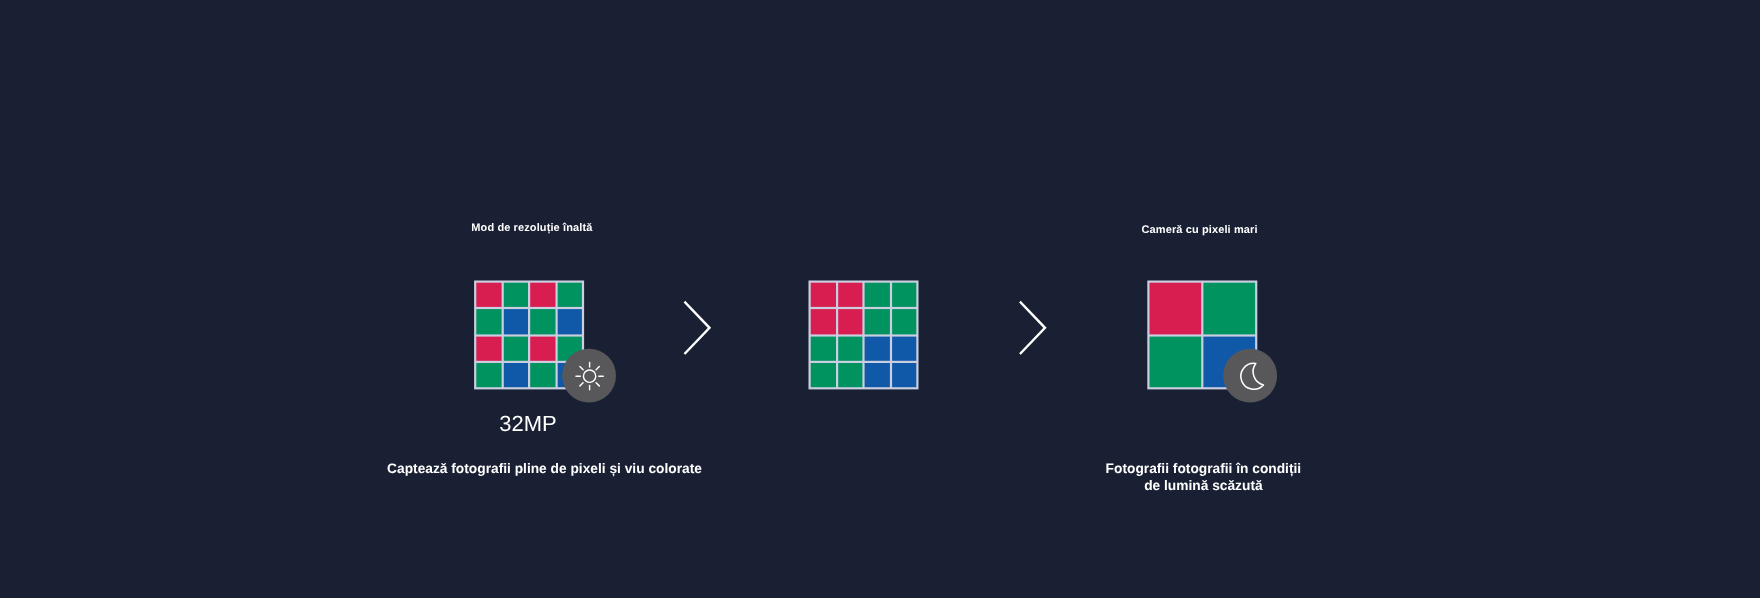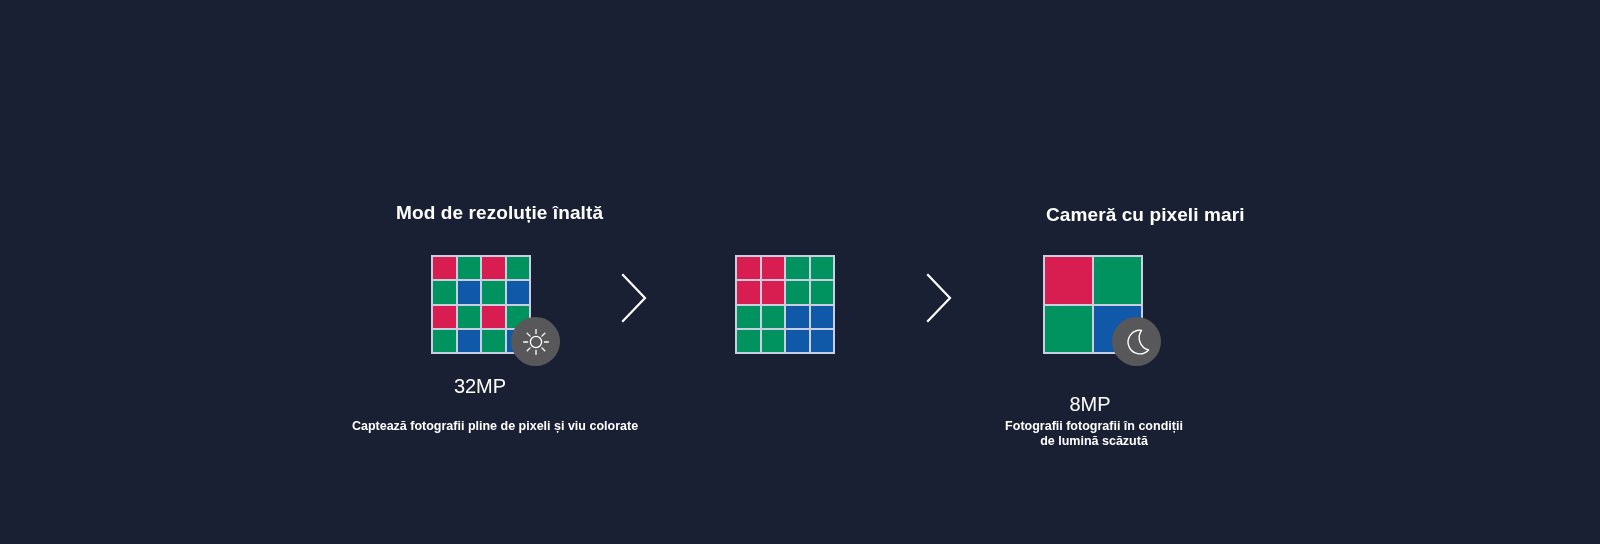--- a/index.html
+++ b/index.html
@@ -17,29 +17,29 @@
   }
   .stage {
     position: absolute;
     left: 0; top: 0;
     width: 1600px; height: 544px;
   }
 
   
   .heading {
     position: absolute;
-    font-size: 19px;
+    font-size: 10px;
     font-weight: bold;
     letter-spacing: 0.1px;
     color: #ffffff;
     white-space: nowrap;
     text-align: center;
   }
   #heading-left  { left: 396px; top: 202px; width: 175px; }
-  #heading-right { left: 1008px; top: 204px; width: 165px; margin-left: 38px; }
+  #heading-right { left: 1008px; top: 204px; width: 165px; }
 
   
   .grid {
     position: absolute;
     display: grid;
     background: #c9ceE0;
     gap: 2px;
     padding: 2px;
   }
   .grid.g4 {
@@ -188,17 +188,16 @@
       <svg width="30" height="30" viewBox="0 0 30 30" fill="none" stroke="#ffffff" stroke-width="1.4" stroke-linejoin="round">
         <path d="M19.6 3.4a11.8 11.8 0 1 0 7.0 19.6A12.6 12.6 0 0 1 19.6 3.4Z"></path>
       </svg>
     </span>
   </div>
 
   <div class="mp-value" id="mp-left">32MP</div>
 
   <div class="caption" id="caption-left">Captează fotografii pline de pixeli și viu colorate</div>
 
-  <div class="mp-value" id="mp-right">8MP</div>
 
   <div class="caption" id="caption-right">Fotografii fotografii în condiții de lumină scăzută</div>
 
 </div>
 
 </body></html>

